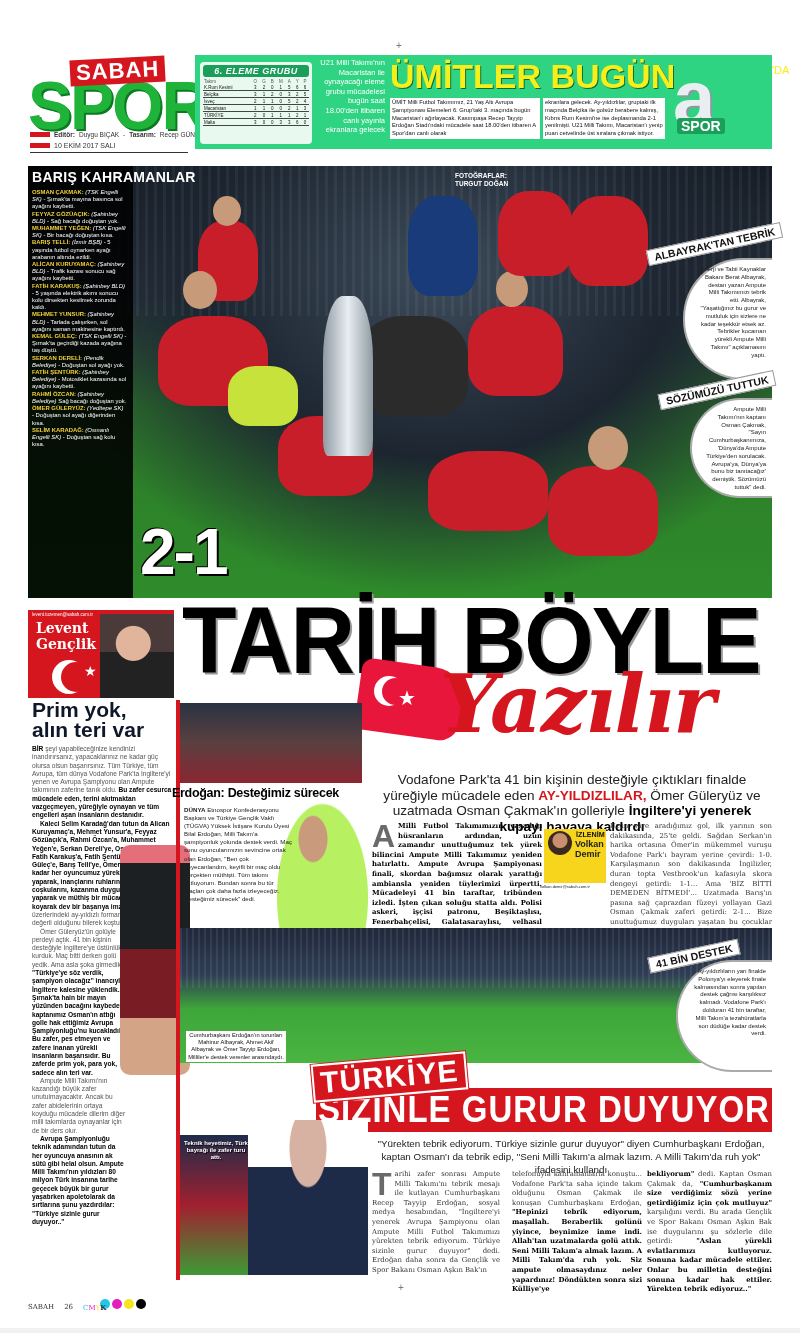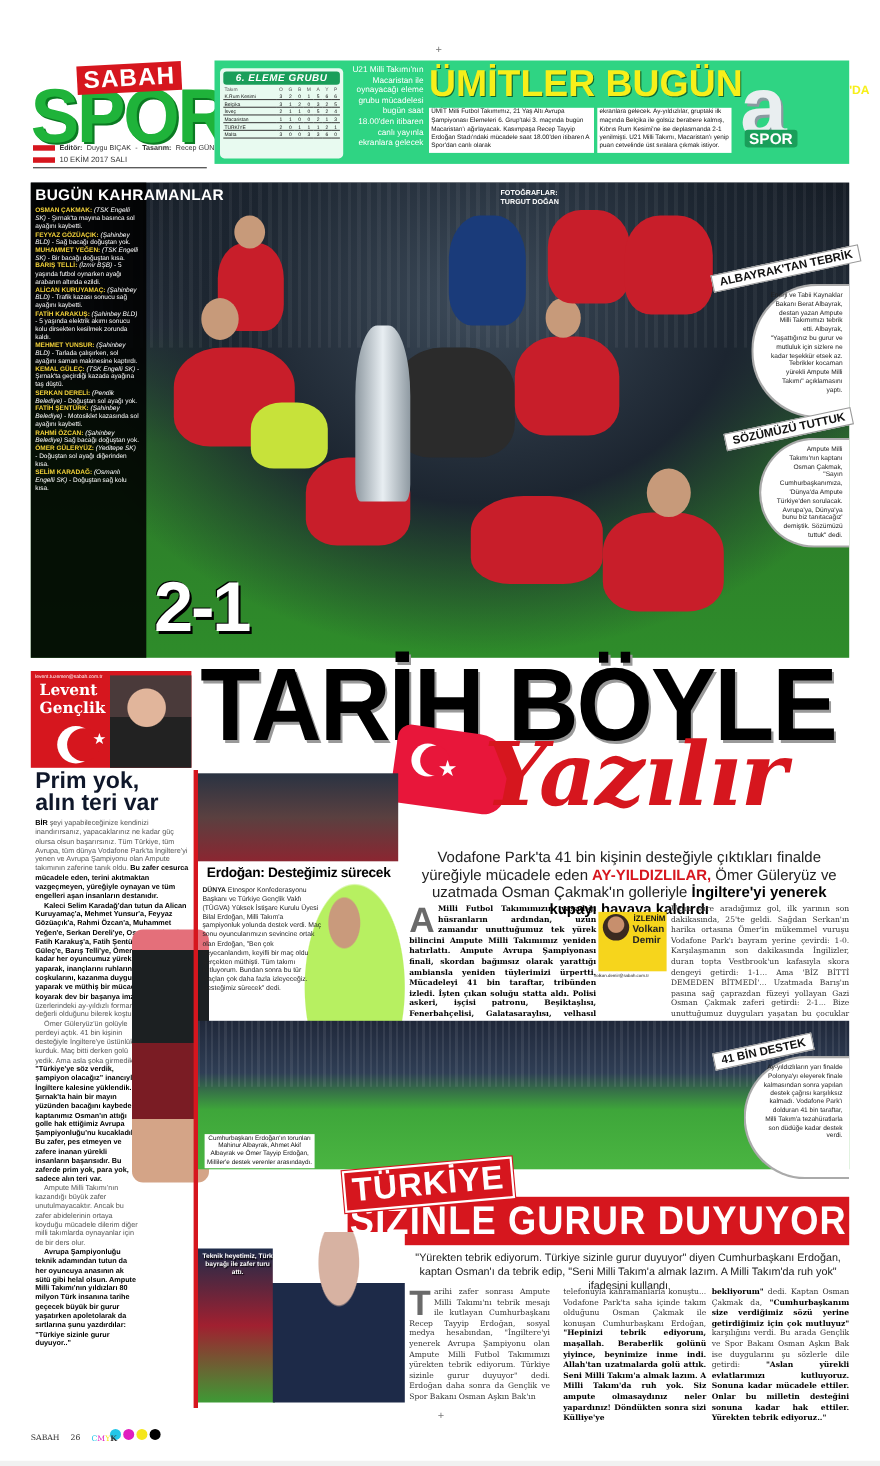--- a/index.html
+++ b/index.html
@@ -16,21 +16,21 @@
 
   .green-banner { left: 195px; top: 55px; width: 577px; height: 94px; background: #2fd483; }
   .group-box { left: 200px; top: 62px; width: 112px; height: 82px; background: #e8faf0; border-radius: 4px; padding: 3px; }
   .group-title { background: #1a9e5a; color: #fff; font-size: 9px; font-weight: bold; font-style: italic; text-align: center; border-radius: 3px; padding: 1px 0; letter-spacing: 0.5px; }
   .group-table { width: 100%; border-collapse: collapse; font-size: 4.5px; margin-top: 2px; }
   .group-table th { font-weight: normal; color: #555; text-align: left; padding: 0 1px; }
   .group-table td { border-bottom: 0.5px solid #444; padding: 0.5px 1px; color: #111; }
   .group-table td.n, .group-table th.n { text-align: center; }
   .u21-text { left: 315px; top: 58px; width: 70px; font-size: 7.5px; line-height: 9.6px; color: #fff; text-align: right; }
   .umitler { left: 390px; top: 57px; font-size: 34px; font-weight: 900; color: #f7ef1a; letter-spacing: 0px; text-shadow: 1px 1px 0 #0e6b35; font-family: "Liberation Sans", sans-serif; }
-  .da-suffix { left: 772px; top: 76px; font-size: 11px; font-weight: bold; color: #f7ef1a; }
+  .da-suffix { left: 772px; top: 64px; font-size: 11px; font-weight: normal; color: #f7ef1a; }
   .umit-col { top: 98px; width: 150px; font-size: 5.8px; line-height: 7.8px; color: #111; background: #fff; padding: 1px 2px; }
   .a-spor-logo { left: 665px; top: 68px; width: 82px; height: 72px; }
   .a-letter { position: absolute; left: 8px; top: -14px; font-size: 76px; font-weight: 900; color: #e9eef0; text-shadow: 2px 2px 0 #8a9aa0; font-family: "Liberation Sans", sans-serif; }
   .spor-badge { position: absolute; left: 12px; top: 50px; background: #1a9e5a; color: #fff; font-size: 14px; font-weight: 900; padding: 0 4px; border-radius: 3px; }
 
   
   .hero { left: 28px; top: 166px; width: 744px; height: 432px; background:
       radial-gradient(ellipse at 55% 25%, #3d4b5a 0%, #1c2530 40%, transparent 70%),
       linear-gradient(180deg, #121820 0%, #2a3440 30%, #2d7a2a 55%, #2e8c2a 100%); overflow: hidden; }
   .hero .crowd { position: absolute; left: 0; top: 0; width: 100%; height: 150px; background: repeating-linear-gradient(90deg, rgba(255,255,255,0.05) 0 3px, transparent 3px 9px); }
@@ -80,21 +80,21 @@
   .izlenim-email { left: 540px; top: 884px; font-size: 4px; color: #222; }
 
   
   .prim-title { left: 32px; top: 700px; font-size: 21px; font-weight: 900; line-height: 20px; color: #0f172a; }
   .left-article { left: 32px; top: 745px; width: 140px; font-size: 6.6px; line-height: 8.3px; color: #555; }
   .left-article b { color: #000; }
   .red-divider { left: 176px; top: 700px; width: 4px; height: 580px; background: #d6161e; }
 
   
   .erdogan-photo { left: 180px; top: 703px; width: 182px; height: 80px; background: linear-gradient(180deg, #2a3342 0%, #5a4040 50%, #8b2631 100%); }
-  .erdogan-title { left: 188px; top: 786px; font-size: 12.5px; font-weight: 900; color: #000; letter-spacing: -0.3px; }
+  .erdogan-title { left: 172px; top: 786px; font-size: 12.5px; font-weight: 900; color: #000; letter-spacing: -0.3px; }
   .erdogan-text { left: 184px; top: 806px; width: 108px; font-size: 6.2px; line-height: 8.1px; color: #222; }
   .goalkeeper { left: 275px; top: 800px; width: 95px; height: 130px; background: radial-gradient(ellipse at 40% 30%, #c99a7c 0 14px, transparent 15px), radial-gradient(ellipse at 50% 75%, #b7f061 0 45px, transparent 46px); }
 
   
   .lower-photo { left: 180px; top: 928px; width: 592px; height: 135px; background: linear-gradient(180deg, #20283a 0%, #2f3e55 35%, #3ea63a 60%, #4ab541 100%); }
   .lower-photo .stripe { position: absolute; left: 0; top: 0; width: 100%; height: 60px; background: repeating-linear-gradient(90deg, rgba(255,255,255,0.08) 0 2px, transparent 2px 6px); }
   .destek-callout { left: 676px; top: 960px; width: 96px; height: 112px; }
   .destek-tag { left: 648px; top: 948px; }
   .amputee-player { left: 120px; top: 845px; width: 70px; height: 230px; background: linear-gradient(180deg, #e46f7a 0 8%, #1c2022 8% 45%, #7a1c24 45% 75%, #d4a487 75% 100%); border-radius: 10px; }
   .cumhur-caption { left: 186px; top: 1031px; width: 100px; font-size: 5.8px; line-height: 7.2px; color: #111; text-align: center; background: #fff; padding: 1px; }
@@ -237,21 +237,21 @@
   <div class="player" style="left:470px;top:25px;width:75px;height:85px;"></div>
   <div class="player" style="left:540px;top:30px;width:80px;height:90px;"></div>
   <div class="player" style="left:250px;top:250px;width:95px;height:80px;"></div>
   <div class="player" style="left:400px;top:285px;width:120px;height:80px;"></div>
   <div class="player" style="left:520px;top:300px;width:110px;height:90px;"></div>
   <div class="player-head" style="left:560px;top:260px;width:40px;height:44px;"></div>
   <div class="player" style="left:200px;top:200px;width:70px;height:60px;background:#c7e23a;"></div>
   <div class="trophy"></div>
 </div>
 <div class="abs side-panel"></div>
-<div class="abs side-title">BUGÜN KAHRAMANLAR</div>
+<div class="abs side-title">BARIŞ KAHRAMANLAR</div>
 <div class="abs side-list">
   <div><span class="nm">OSMAN ÇAKMAK:</span> <span class="cl">(TSK Engelli SK)</span> <span>- Şırnak'ta mayına basınca sol ayağını kaybetti.</span></div>
   <div><span class="nm">FEYYAZ GÖZÜAÇIK:</span> <span class="cl">(Şahinbey BLD)</span> <span>- Sağ bacağı doğuştan yok.</span></div>
   <div><span class="nm">MUHAMMET YEĞEN:</span> <span class="cl">(TSK Engelli SK)</span> <span>- Bir bacağı doğuştan kısa.</span></div>
   <div><span class="nm">BARIŞ TELLİ:</span> <span class="cl">(İzmir BŞB)</span> <span>- 5 yaşında futbol oynarken ayağı arabanın altında ezildi.</span></div>
   <div><span class="nm">ALİCAN KURUYAMAÇ:</span> <span class="cl">(Şahinbey BLD)</span> <span>- Trafik kazası sonucu sağ ayağını kaybetti.</span></div>
   <div><span class="nm">FATİH KARAKUŞ:</span> <span class="cl">(Şahinbey BLD)</span> <span>- 5 yaşında elektrik akımı sonucu kolu dirsekten kesilmek zorunda kaldı.</span></div>
   <div><span class="nm">MEHMET YUNSUR:</span> <span class="cl">(Şahinbey BLD)</span> <span>- Tarlada çalışırken, sol ayağını saman makinesine kaptırdı.</span></div>
   <div><span class="nm">KEMAL GÜLEÇ:</span> <span class="cl">(TSK Engelli SK)</span> <span>- Şırnak'ta geçirdiği kazada ayağına taş düştü.</span></div>
   <div><span class="nm">SERKAN DERELİ:</span> <span class="cl">(Pendik Belediye)</span> <span>- Doğuştan sol ayağı yok.</span></div>

